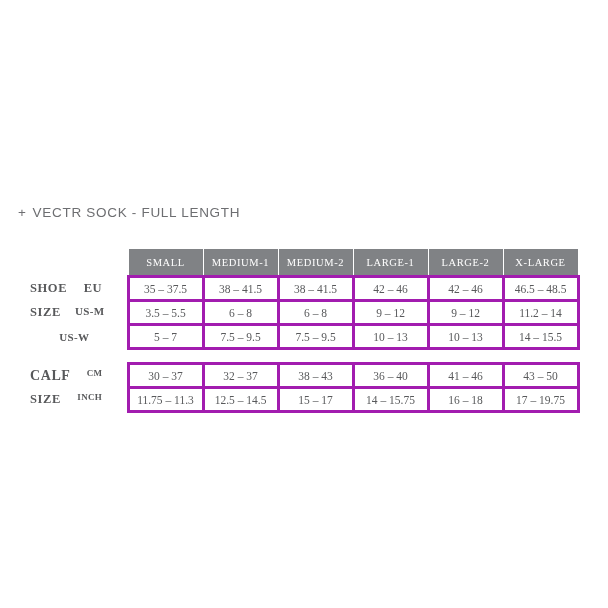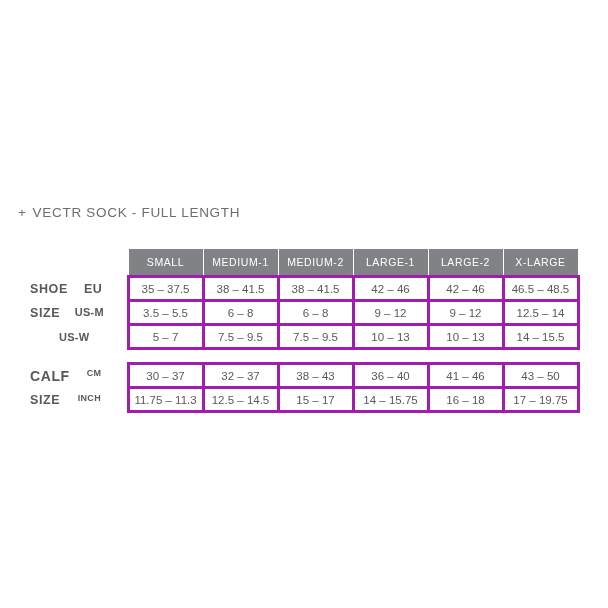--- a/index.html
+++ b/index.html
@@ -43,20 +43,21 @@
 
   table.size-table {
     border-collapse: collapse;
     table-layout: fixed;
     width: 100%;
   }
   table.size-table td,
   table.size-table th {
     padding: 0;
     margin: 12px;
+    font-family: Liberation Serif, serif;
   }
 
   
   col.lbl { width: 98px; }
   col.dat { width: 75px; }
 
   .rowlabel {
     text-align: center;
     padding-right: 8px !important;
     font-weight: bold;
@@ -147,21 +148,21 @@
         <tr>
           <td class="rowlabel unit">
             <span style="float:left; font-size:12.5px; letter-spacing:0.6px;">SIZE</span>
             <span>US-M</span>
           </td>
           <td class="cell">3.5 – 5.5</td>
           <td class="cell">6 – 8</td>
           <td class="cell">6 – 8</td>
           <td class="cell">9 – 12</td>
           <td class="cell">9 – 12</td>
-          <td class="cell">12.5 – 14</td>
+          <td class="cell">11.2 – 14</td>
         </tr>
 
         <tr>
           <td class="rowlabel unit">US-W</td>
           <td class="cell">5 – 7</td>
           <td class="cell">7.5 – 9.5</td>
           <td class="cell">7.5 – 9.5</td>
           <td class="cell">10 – 13</td>
           <td class="cell">10 – 13</td>
           <td class="cell">14 – 15.5</td>

